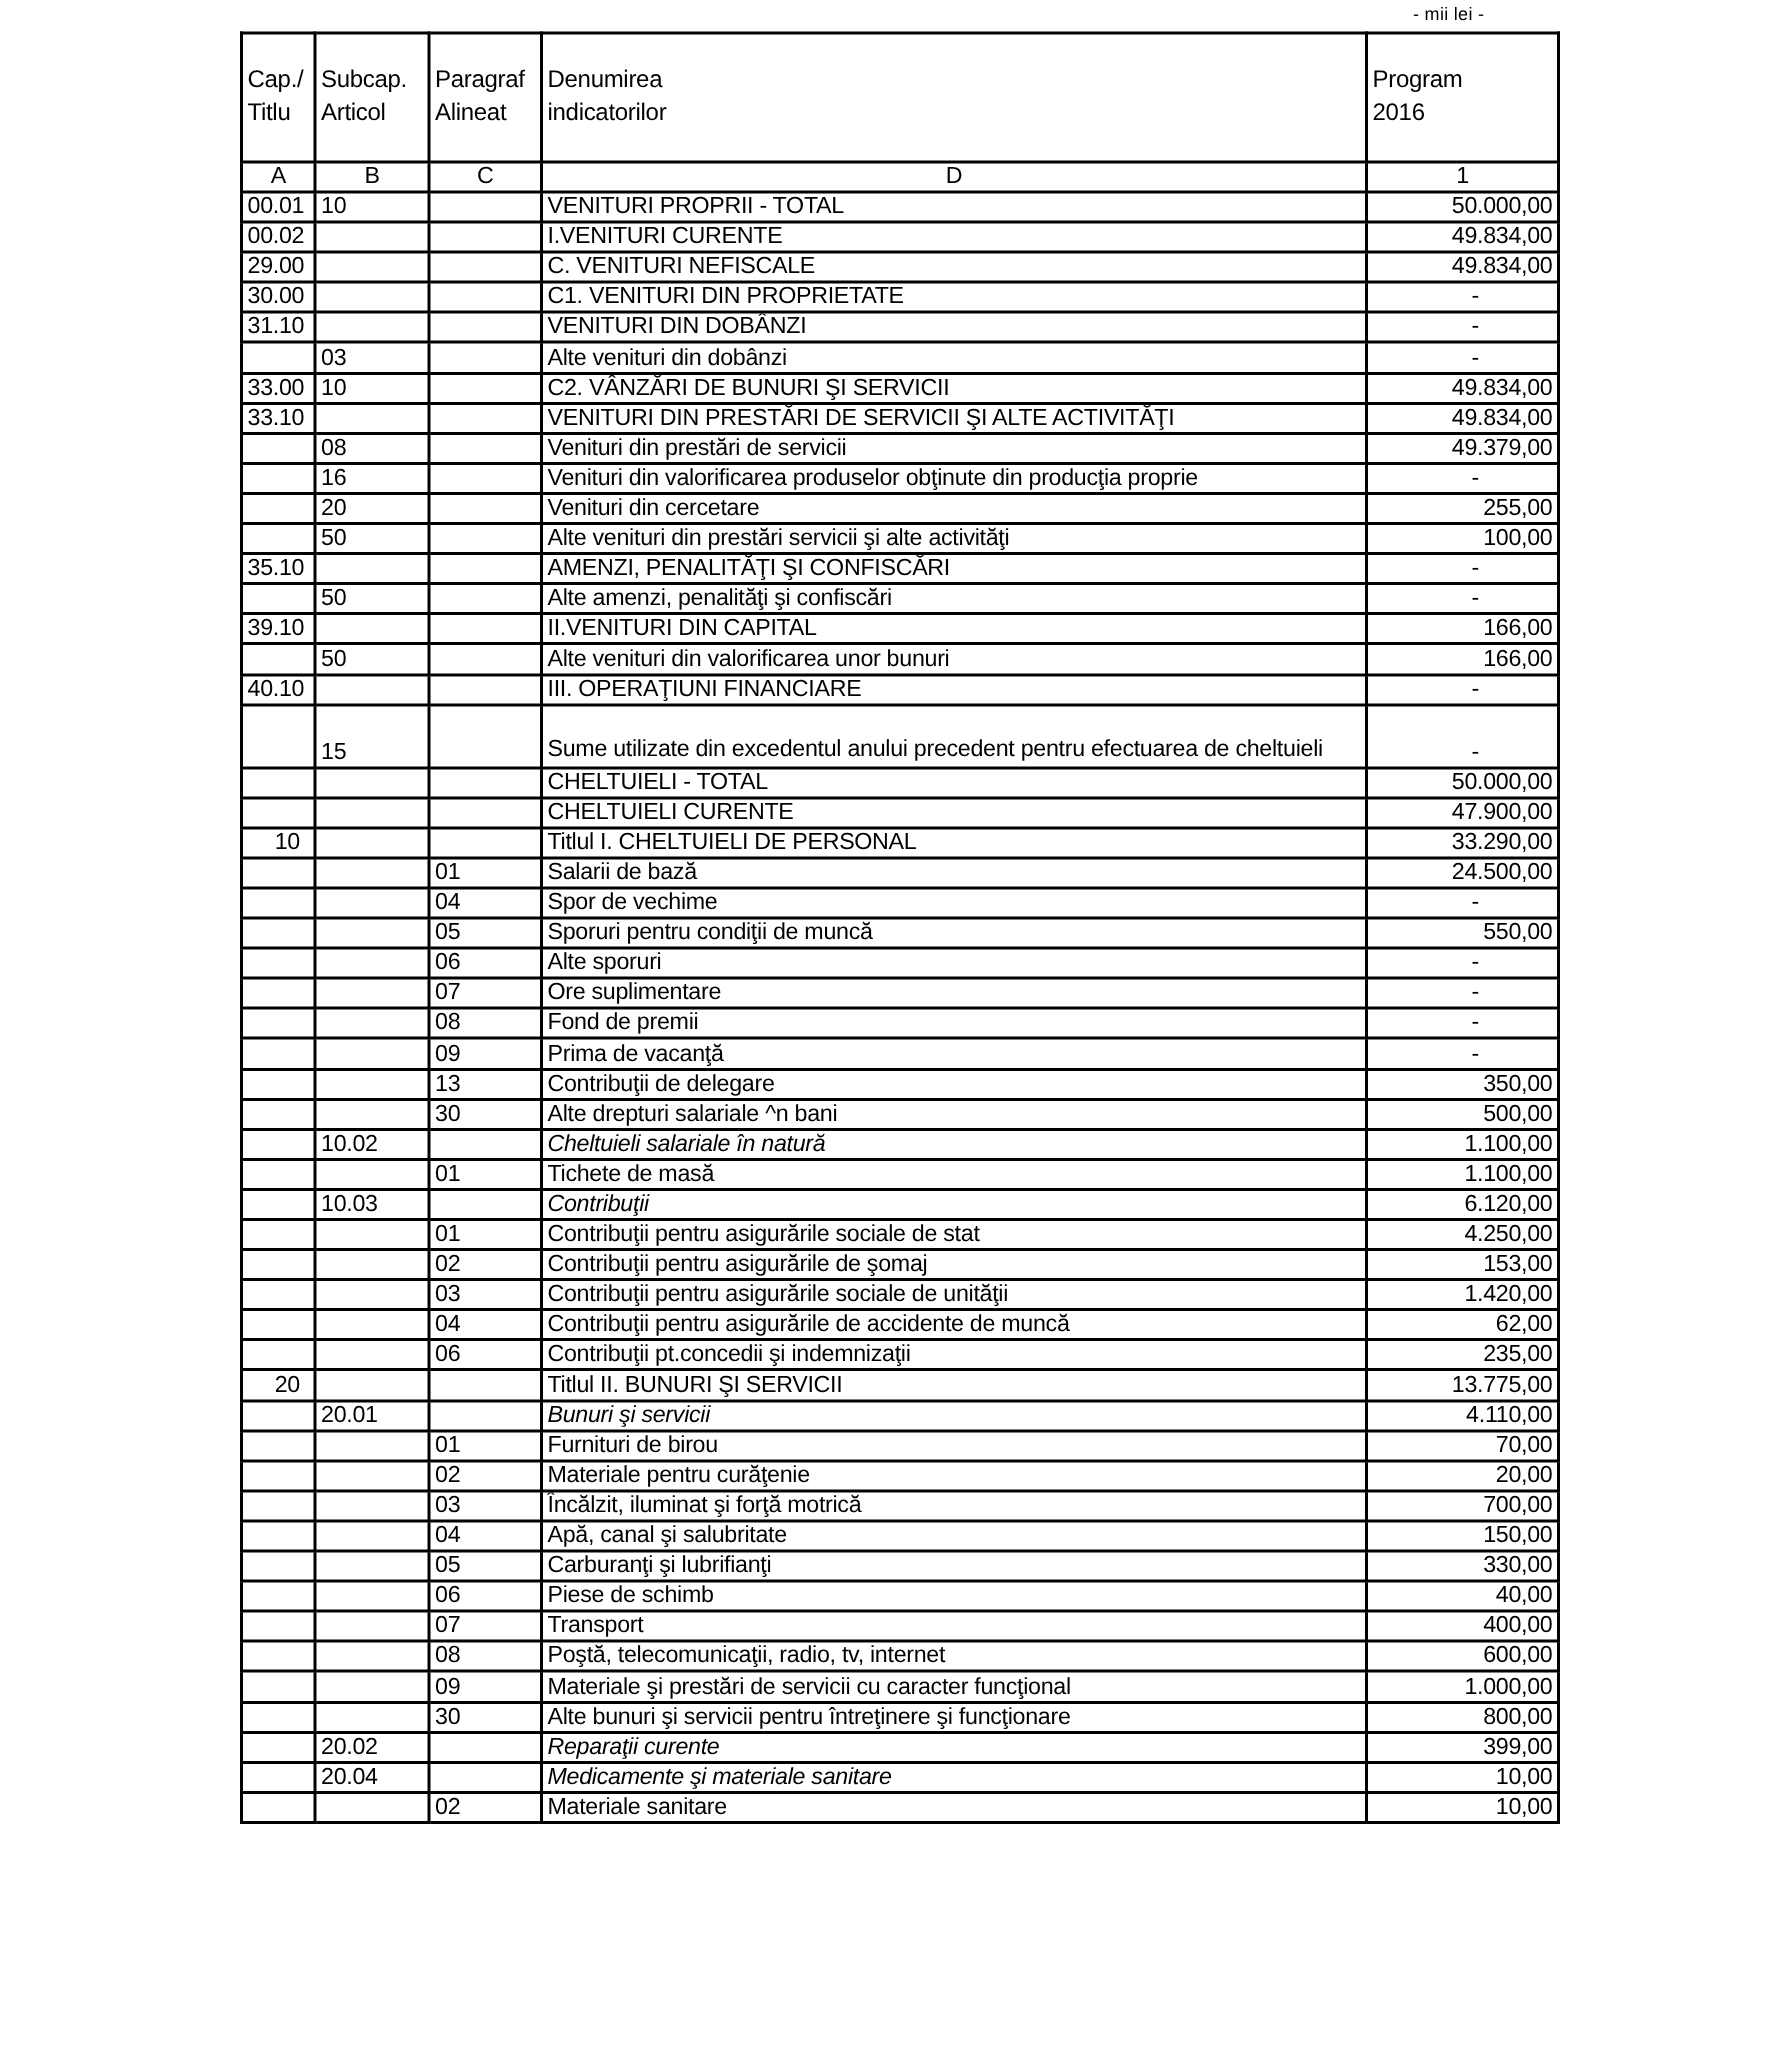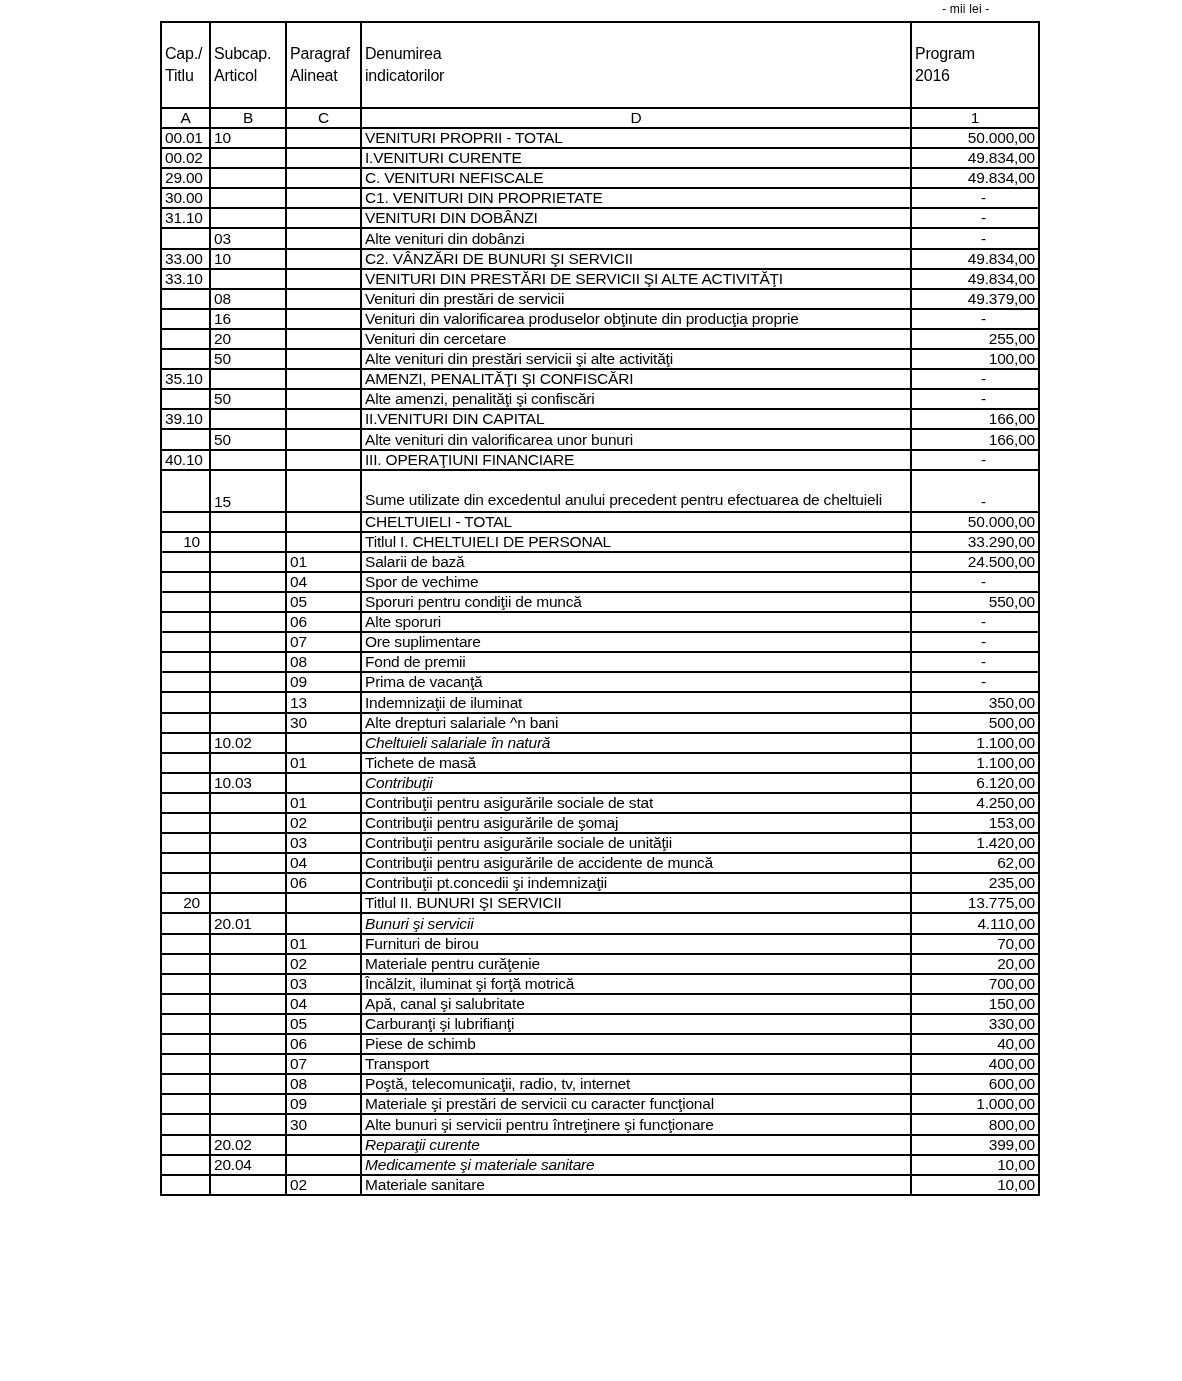--- a/index.html
+++ b/index.html
@@ -183,20 +183,27 @@
         <td class="v dash">-</td>
       </tr>
       <tr>
         <td class="a"></td>
         <td class="b"></td>
         <td class="c"></td>
         <td class="d">CHELTUIELI - TOTAL</td>
         <td class="v">50.000,00</td>
       </tr>
       <tr>
+        <td class="a"></td>
+        <td class="b"></td>
+        <td class="c"></td>
+        <td class="d">CHELTUIELI CURENTE</td>
+        <td class="v">47.900,00</td>
+      </tr>
+      <tr>
         <td class="a right">10</td>
         <td class="b"></td>
         <td class="c"></td>
         <td class="d">Titlul I. CHELTUIELI DE PERSONAL</td>
         <td class="v">33.290,00</td>
       </tr>
       <tr>
         <td class="a"></td>
         <td class="b"></td>
         <td class="c">01</td>
@@ -242,21 +249,21 @@
         <td class="a"></td>
         <td class="b"></td>
         <td class="c">09</td>
         <td class="d">Prima de vacanţă</td>
         <td class="v dash">-</td>
       </tr>
       <tr>
         <td class="a"></td>
         <td class="b"></td>
         <td class="c">13</td>
-        <td class="d">Indemnizaţii de iluminat</td>
+        <td class="d">Contribuţii de delegare</td>
         <td class="v">350,00</td>
       </tr>
       <tr>
         <td class="a"></td>
         <td class="b"></td>
         <td class="c">30</td>
         <td class="d">Alte drepturi salariale ^n bani</td>
         <td class="v">500,00</td>
       </tr>
       <tr>

